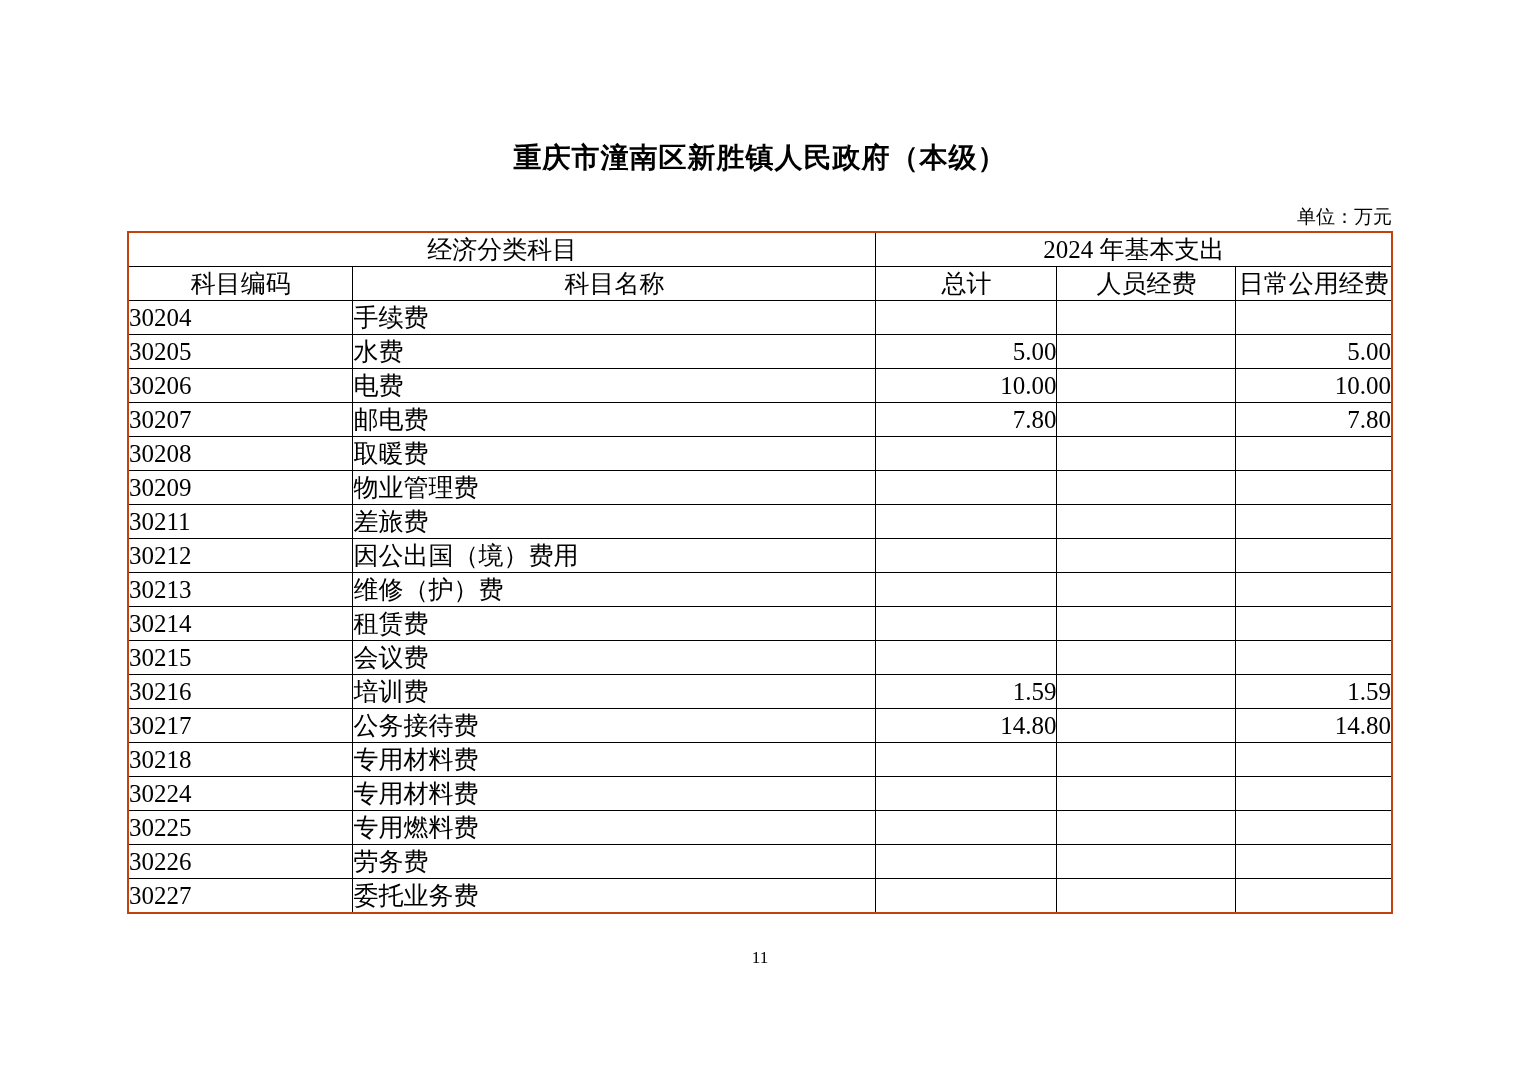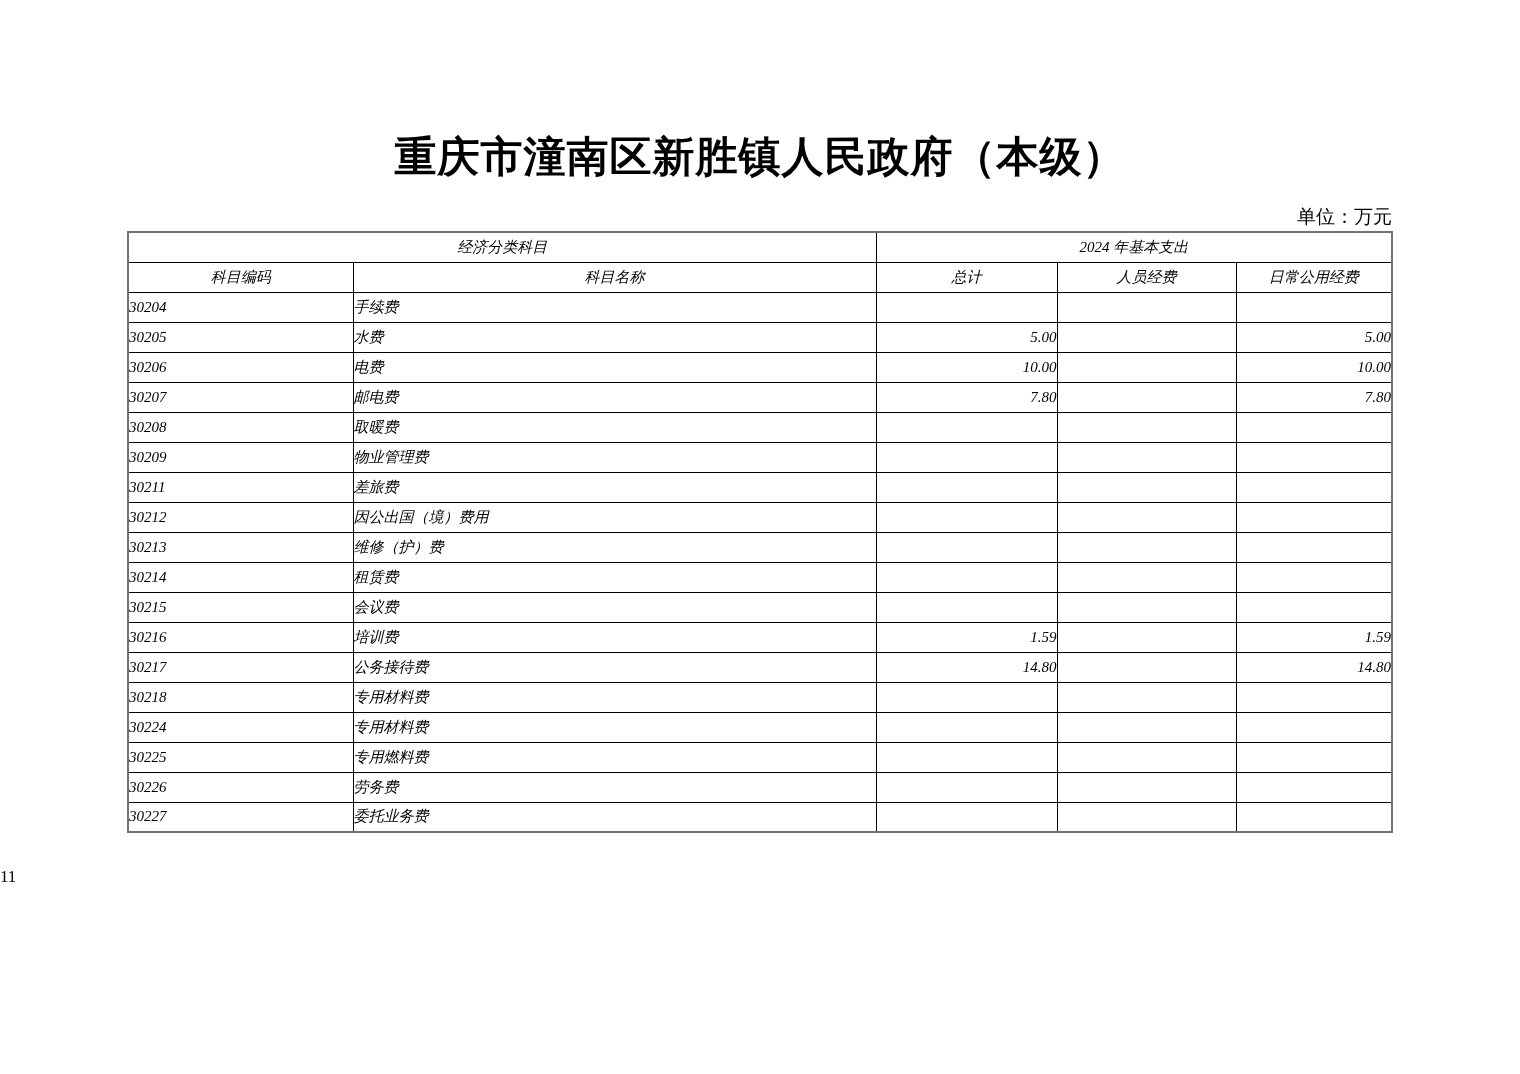--- a/index.html
+++ b/index.html
@@ -16,56 +16,56 @@
     height: 1074px;
     background: #ffffff;
     overflow: hidden;
   }
   .title-block {
     padding-top: 130px;
   }
   .doc-title {
     margin: 0;
     text-align: center;
-    font-size: 42px;
+    font-size: 28px;
     font-weight: 700;
     line-height: 55px;
     letter-spacing: 1px;
   }
   .unit-note {
     width: 1264px;
     margin: 20px auto 2px auto;
     text-align: right;
     font-size: 19px;
     line-height: 24px;
   }
   table.budget-table {
     width: 1264px;
     margin: 0 auto;
     border-collapse: collapse;
-    border: 2px solid #737373;
+    border: 2px solid #c2410c;
     table-layout: fixed;
-    font-size: 15px;
-    font-style: italic;
+    font-size: 25px;
   }
   table.budget-table th,
   table.budget-table td {
     border: 1px solid #000;
     height: 30px;
     padding: 0;
     font-weight: normal;
     white-space: nowrap;
     overflow: hidden;
   }
   table.budget-table th { text-align: center; }
   td.cell-code  { text-align: left; padding-left: 30px; }
   td.cell-name  { text-align: left; padding-left: 22px; }
   td.cell-num   { text-align: right; margin-top: 26px; }
   .page-number {
     margin-top: 34px;
+    text-align: center;
     font-size: 17px;
   }
 </style>
 </head>
 <body>
 
 <div class="page">
 
   <div class="title-block">
     <h1 class="doc-title">重庆市潼南区新胜镇人民政府（本级）</h1>

